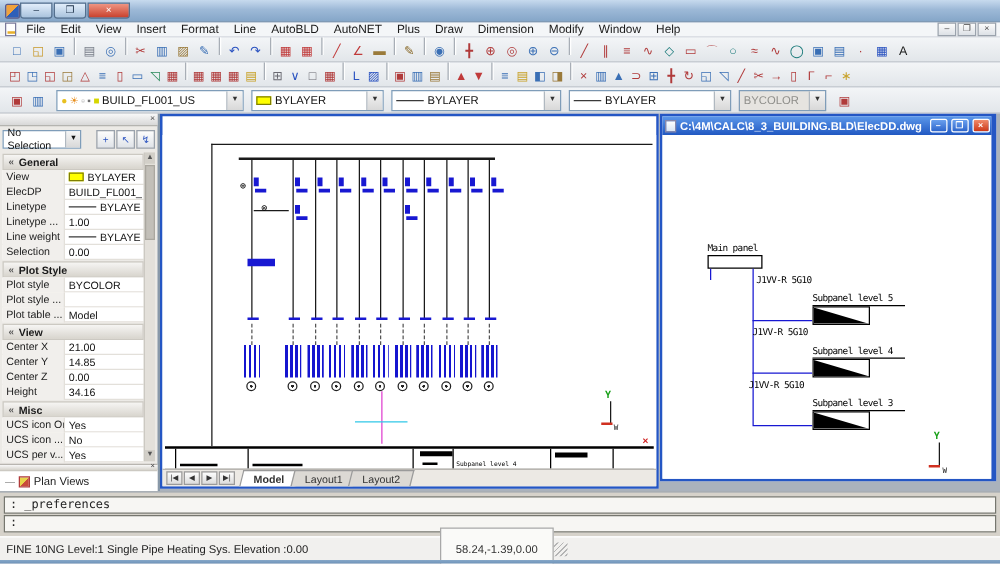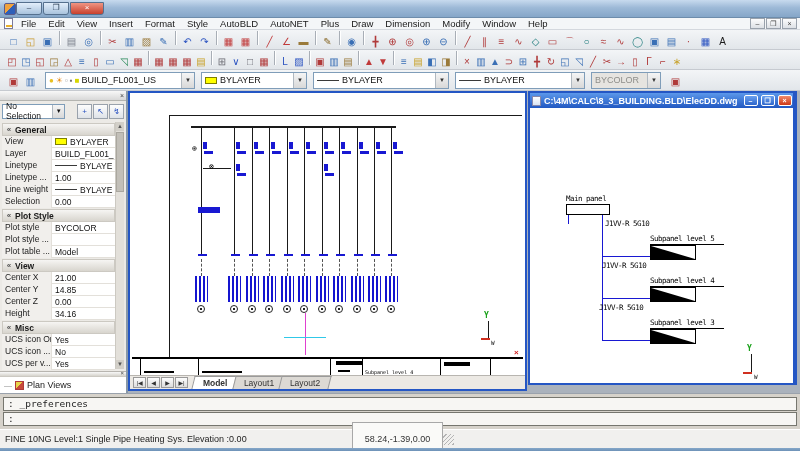--- a/index.html
+++ b/index.html
@@ -128,21 +128,21 @@
   </div>
 
   <div class="menubar">
     <span class="docicon"></span>
     <span id="menu-items" style="display:flex">
         <span class="menu-item">File</span>
         <span class="menu-item">Edit</span>
         <span class="menu-item">View</span>
         <span class="menu-item">Insert</span>
         <span class="menu-item">Format</span>
-        <span class="menu-item">Style</span>
+        <span class="menu-item">Line</span>
         <span class="menu-item">AutoBLD</span>
         <span class="menu-item">AutoNET</span>
         <span class="menu-item">Plus</span>
         <span class="menu-item">Draw</span>
         <span class="menu-item">Dimension</span>
         <span class="menu-item">Modify</span>
         <span class="menu-item">Window</span>
         <span class="menu-item">Help</span>
       </span>
     <span class="mdi-btns">
@@ -210,21 +210,21 @@
             <span>General</span>
           </div>
           <div class="prow">
             <span class="plab">View</span>
             <span class="pval">
               <span class="chip" style="background: rgb(255, 255, 0);"></span>
               <span>BYLAYER</span>
             </span>
           </div>
           <div class="prow">
-            <span class="plab">Layer</span>
+            <span class="plab">ElecDP</span>
             <span class="pval">
               <span>BUILD_FL001_</span>
             </span>
           </div>
           <div class="prow">
             <span class="plab">Linetype</span>
             <span class="pval">
               <span class="lineswatch"></span>
               <span>BYLAYE</span>
             </span>

